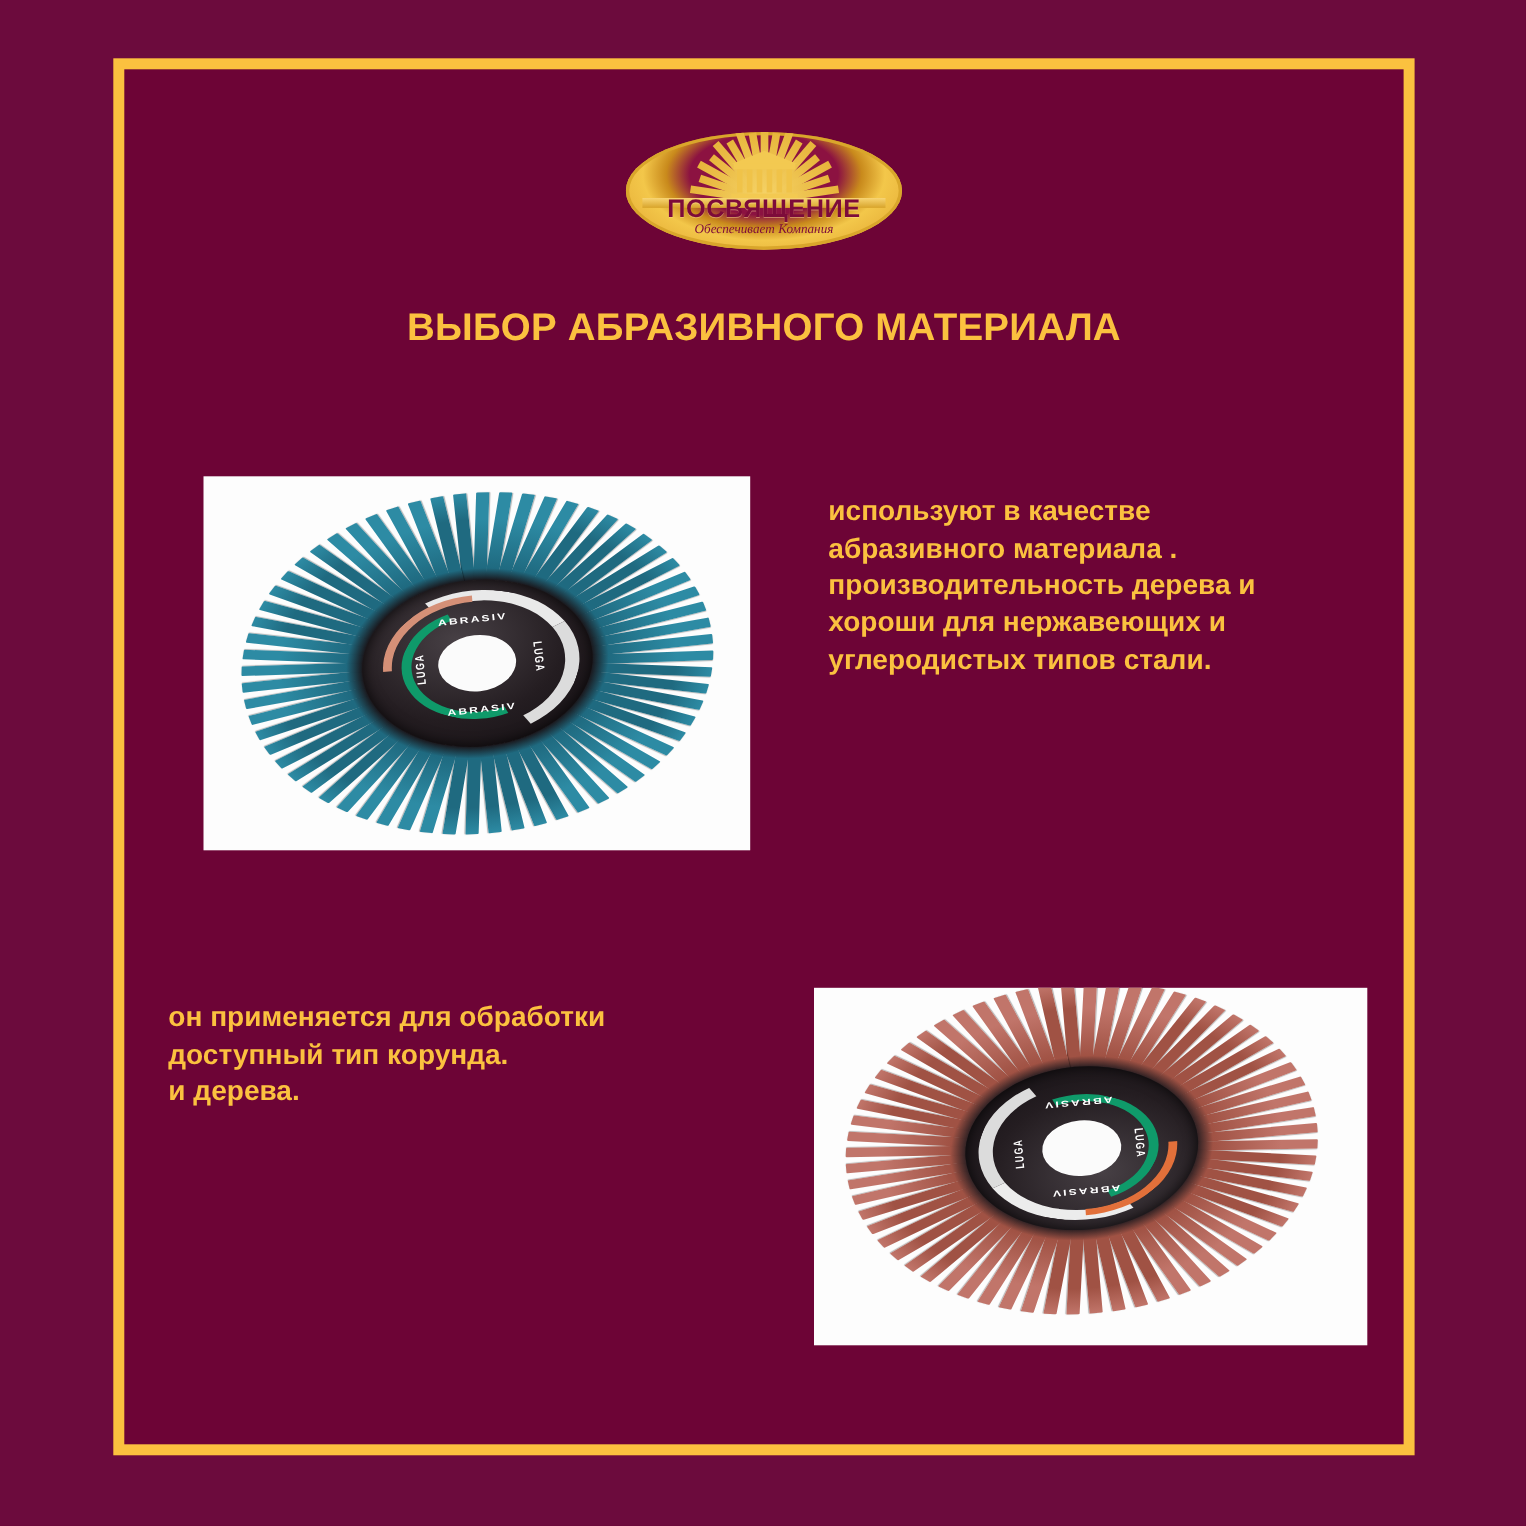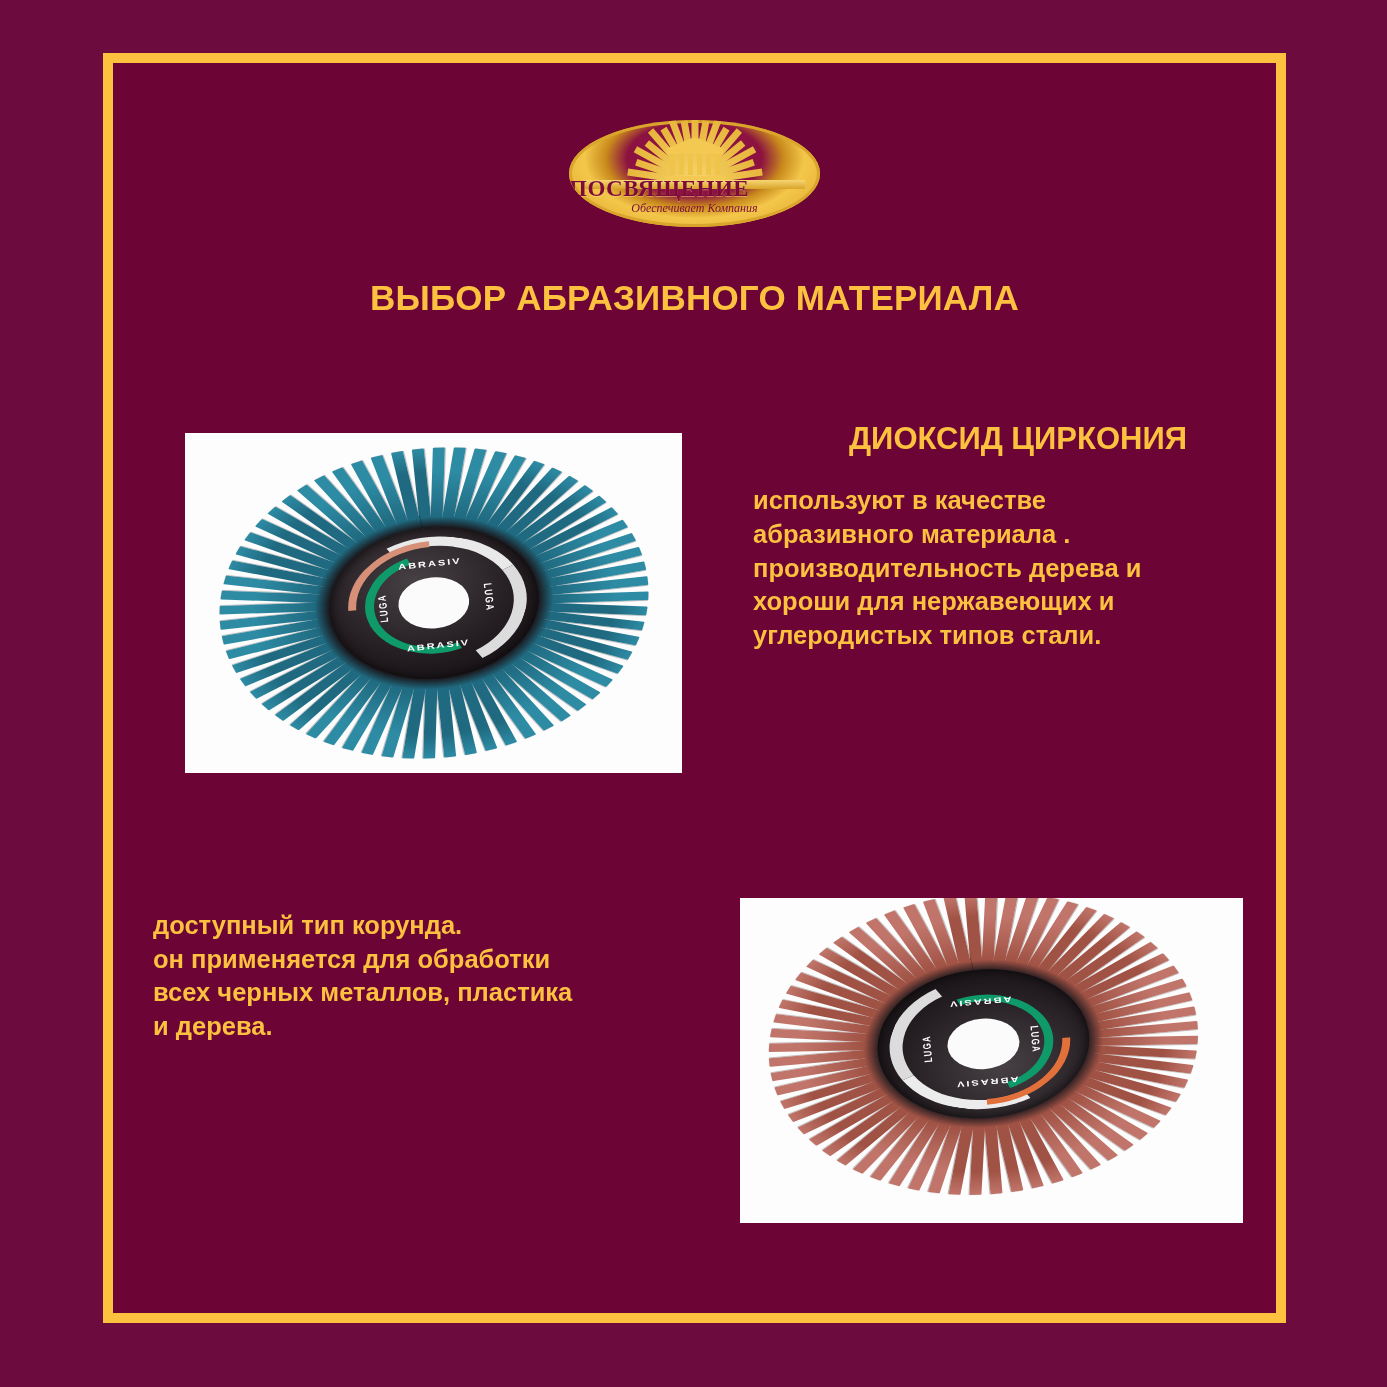--- a/index.html
+++ b/index.html
@@ -104,22 +104,22 @@
   #logo-temple .base {
     position: absolute;
     left: 0; bottom: -3px;
     width: 60px; height: 4px;
     background: #f3c951;
   }
   #logo-name {
     position: absolute;
     left: 0; right: 0;
     top: 52%;
-    text-align: left;
-    font-family: Liberation Serif, serif;
+    text-align: center;
+    font-family: Liberation Sans, sans-serif;
     font-weight: bold;
     font-size: 23px;
     letter-spacing: 0.5px;
     color: #7d0b3a;
     text-shadow: 0 1px 0 rgba(255,225,150,0.45);
     white-space: nowrap;
   }
   #logo-tagline {
     position: absolute;
     left: 0; right: 0;
@@ -369,35 +369,33 @@
           <div class="brand" style="left:50%;top:21%;transform:translateX(-50%);">ABRASIV</div>
           <div class="brand" style="left:50%;bottom:19%;transform:translateX(-50%);">ABRASIV</div>
           <div class="brand" style="left:16%;top:50%;transform:translateY(-50%) rotate(-90deg);">LUGA</div>
           <div class="brand" style="right:14%;top:50%;transform:translateY(-50%) rotate(90deg);">LUGA</div>
         </div>
       </div>
     </div>
   </div>
 
   <div class="text-block" id="text-zirconium">
-    <div class="block-heading">ДИОКСИД ЦИРКОНИЯ</div>
     <div class="block-body">
         <div>используют в качестве</div>
         <div>абразивного материала .</div>
         <div>производительность дерева и</div>
         <div>хороши для нержавеющих и</div>
         <div>углеродистых типов стали.</div>
       </div>
   </div>
 
   <div class="text-block" id="text-corundum">
     <div class="block-body">
+        <div>он применяется для обработки</div>
         <div>доступный тип корунда.</div>
-        <div>он применяется для обработки</div>
-        <div>всех черных металлов, пластика</div>
         <div>и дерева.</div>
       </div>
   </div>
 
   <div class="photo" id="photo-corundum">
     <div class="disc-wrap">
       <div class="disc">
         <div class="flaps">
             <span style="width: 12px; height: 111px; left: -6px; top: -215px; transform-origin: 50% 215px; transform: rotate(0deg); background: linear-gradient(to top, rgb(36, 28, 32) 0%, rgb(160, 82, 68) 14%, rgb(160, 82, 68) 70%, rgb(193, 117, 106) 100%); box-shadow: rgba(0, 0, 0, 0.3) 1px 0px 1px;"></span>
             <span style="width: 12px; height: 111px; left: -6px; top: -215px; transform-origin: 50% 215px; transform: rotate(5.625deg); background: linear-gradient(to top, rgb(36, 28, 32) 0%, rgb(160, 82, 68) 14%, rgb(193, 117, 106) 70%, rgb(193, 117, 106) 100%); box-shadow: rgba(0, 0, 0, 0.3) 1px 0px 1px;"></span>

